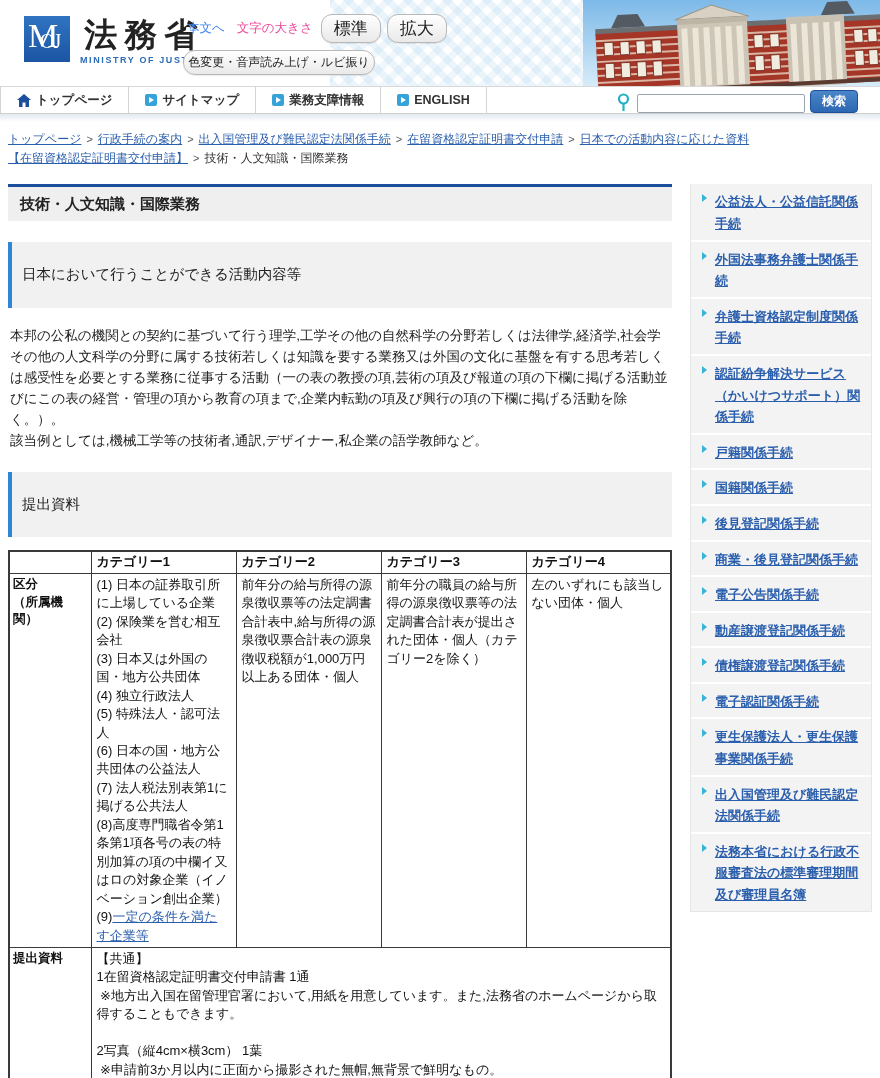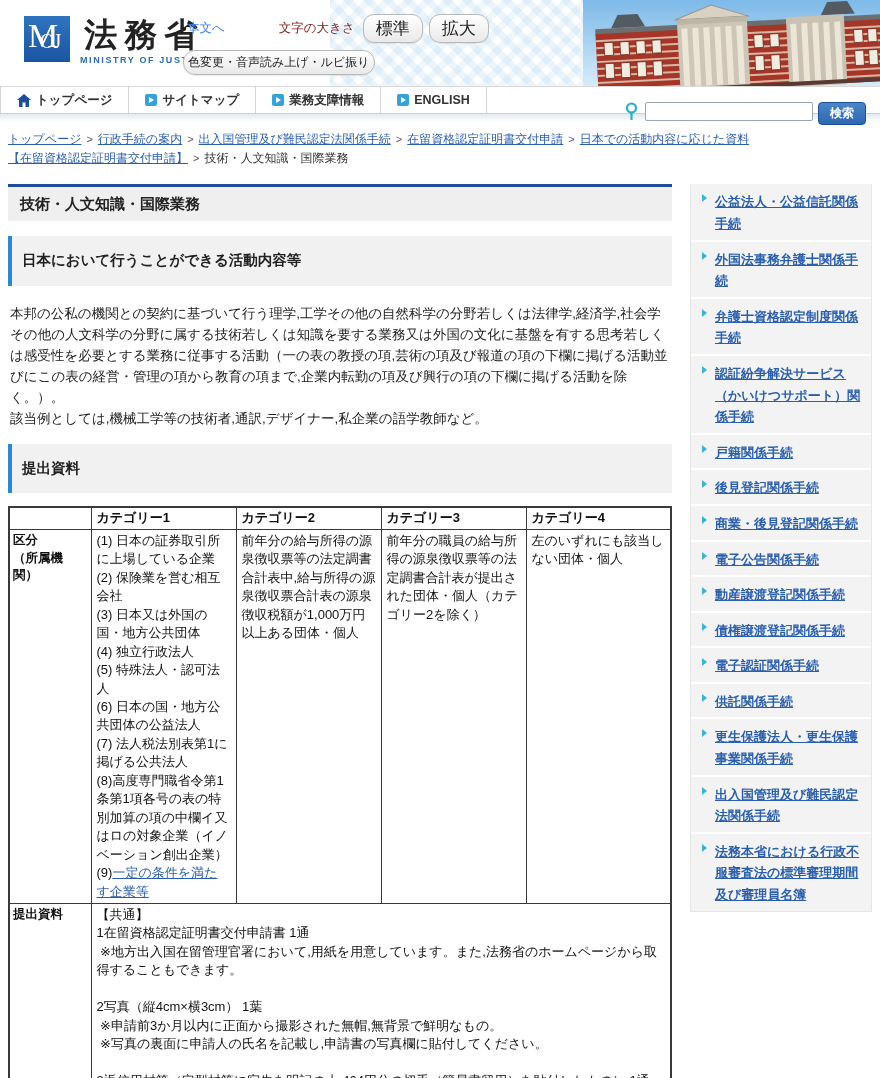--- a/index.html
+++ b/index.html
@@ -23,56 +23,56 @@
   .logo-mark .m{position:absolute;left:4px;top:1px;font-size:34px;}
   .logo-mark .oj{position:absolute;left:16px;top:14px;font-size:20px;letter-spacing:-1px;}
   .logo-text{margin-left:10px;text-align:center;}
   .logo-title{font-size:33px;font-weight:bold;color:#222;letter-spacing:7px;line-height:1.15;}
   .logo-sub{font-size:9px;font-weight:bold;color:#2b6cb5;letter-spacing:1.6px;margin-top:1px;}
   .utility{position:absolute;left:183px;top:14px;width:215px;z-index:2;font-size:12.5px;}
   .util-row1{display:flex;align-items:center;white-space:nowrap;}
   .util-sq{display:inline-block;width:10px;height:10px;background:#3ec0d8;border-radius:2px;margin-right:4px;position:relative;}
   .util-sq::after{content:"";position:absolute;left:3px;top:3px;width:4px;height:4px;background:#fff;border-radius:1px;}
   .skip-link{color:#3b82f6;text-decoration:none;margin-right:12px;cursor:pointer;}
-  .util-label{color:#7f1d1d;margin-right:8px;margin-left:42px;}
+  .util-label{color:#ec4899;margin-right:8px;}
   .pill{font-family:inherit;font-size:17px;color:#222;background:linear-gradient(#ffffff,#e9e9e9);
     border:1px solid #b8b8b8;border-radius:11px;padding:2px 12px;margin-right:6px;cursor:pointer;box-shadow:0 1px 1px rgba(0,0,0,.08);}
   .util-row2{margin-top:7px;}
-  .pill.wide{width:192px;padding:3px 4px;text-align:left;border-radius:12px;font-size:12px;}
+  .pill.wide{width:192px;padding:3px 4px;text-align:center;border-radius:12px;font-size:12px;}
   .building{position:absolute;right:0;top:0;width:297px;height:86px;z-index:1;overflow:hidden;}
 
   
   nav{position:relative;width:880px;height:28px;background:#fff;border-top:1px solid #d8d8d8;border-bottom:1px solid #cfcfcf;
     display:flex;align-items:stretch;z-index:3;}
   .nav-item{display:flex;align-items:center;padding:0 16px;border-right:1px solid #d4d4d4;font-size:12.5px;font-weight:bold;color:#333;cursor:pointer;white-space:nowrap;}
   .nav-item:first-child{border-left:1px solid #d4d4d4;}
   .sq-ico{display:inline-block;width:12px;height:12px;background:#35a3d9;border-radius:2px;margin-right:5px;position:relative;}
   .sq-ico::after{content:"";position:absolute;left:4px;top:3px;border-left:5px solid #fff;border-top:3px solid transparent;border-bottom:3px solid transparent;}
   .house-ico{margin-right:5px;display:inline-block;line-height:0;}
-  .nav-search{margin-left:auto;display:flex;align-items:flex-start;padding-right:14px;margin-top:15px;}
+  .nav-search{margin-left:auto;display:flex;align-items:flex-end;padding-right:22px;margin-top:15px;}
   .mag-ico{margin-right:6px;display:inline-block;line-height:0;}
   .search-input{width:168px;height:19px;border:1px solid #9aa4ad;border-radius:2px;font-size:12px;padding:0 4px;font-family:inherit;}
   .search-btn{margin-left:5px;font-family:inherit;font-size:12px;font-weight:bold;color:#fff;
     background:linear-gradient(#4a86c8,var(--search-btn));border:1px solid #1d4f9c;border-radius:4px;padding:2px 11px;cursor:pointer;}
   .nav-band{width:880px;height:8px;background:linear-gradient(#e2eaf1,#ffffff);}
 
   
   .breadcrumb{padding:8px 10px 6px 8px;font-size:12px;line-height:1.6;color:#333;width:760px;}
   .breadcrumb a{color:var(--link-blue);text-decoration:underline;cursor:pointer;}
   .breadcrumb .sep{color:#555;margin:0 5px;font-size:11px;}
 
   
   .content{display:flex;padding:10px 8px 0 8px;align-items:flex-start;}
   main{width:664px;flex:0 0 664px;}
   aside{width:182px;flex:0 0 182px;margin-left:18px;}
 
   .page-title{border-top:3px solid var(--navy);background:#efefef;font-size:15px;font-weight:bold;color:#222;
     padding:8px 12px;line-height:1.2;}
-  .sec-heading{background:#f1f1f1;border-left:4px solid var(--accent-blue);font-size:14.5px;font-weight:bold;color:#222;
-    padding:16px 10px;margin-top:15px;line-height:1.2;}
+  .sec-heading{background:#f1f1f1;border-left:4px solid var(--accent-blue);font-size:14.5px;font-weight:normal;color:#222;
+    padding:24px 10px;margin-top:21px;line-height:1.2;}
   .body-text{margin-top:17px;font-size:13.5px;line-height:1.56;white-space:pre-line;color:#222;padding-left:2px;}
 
   
   table{border-collapse:collapse;margin-top:13px;width:664px;border:2px solid #3a3a3a;table-layout:fixed;}
   th,td{border:1px solid #3a3a3a;font-size:13px;vertical-align:top;text-align:left;padding:2px 5px;line-height:1.42;color:#111;}
   thead th{font-weight:bold;padding:1px 5px;}
   .rowhead{font-weight:bold;white-space:pre-line;font-size:12.5px;padding:2px 3px;}
   .pre{white-space:pre-line;}
   .cell-link{color:var(--link-blue);text-decoration:underline;cursor:pointer;}
 
@@ -309,20 +309,24 @@
             <li>
               <span class="tri"></span>
               <a>認証紛争解決サービス（かいけつサポート）関係手続</a>
             </li>
 
             <li>
               <span class="tri"></span>
               <a>戸籍関係手続</a>
             </li>
 
+            <li>
+              <span class="tri"></span>
+              <a>国籍関係手続</a>
+            </li>
 
             <li>
               <span class="tri"></span>
               <a>後見登記関係手続</a>
             </li>
 
 
             <li>
               <span class="tri"></span>
               <a>商業・後見登記関係手続</a>
@@ -341,24 +345,20 @@
             <li>
               <span class="tri"></span>
               <a>債権譲渡登記関係手続</a>
             </li>
 
             <li>
               <span class="tri"></span>
               <a>電子認証関係手続</a>
             </li>
 
-            <li>
-              <span class="tri"></span>
-              <a>供託関係手続</a>
-            </li>
 
             <li>
               <span class="tri"></span>
               <a>更生保護法人・更生保護事業関係手続</a>
             </li>
 
             <li>
               <span class="tri"></span>
               <a>出入国管理及び難民認定法関係手続</a>
             </li>

